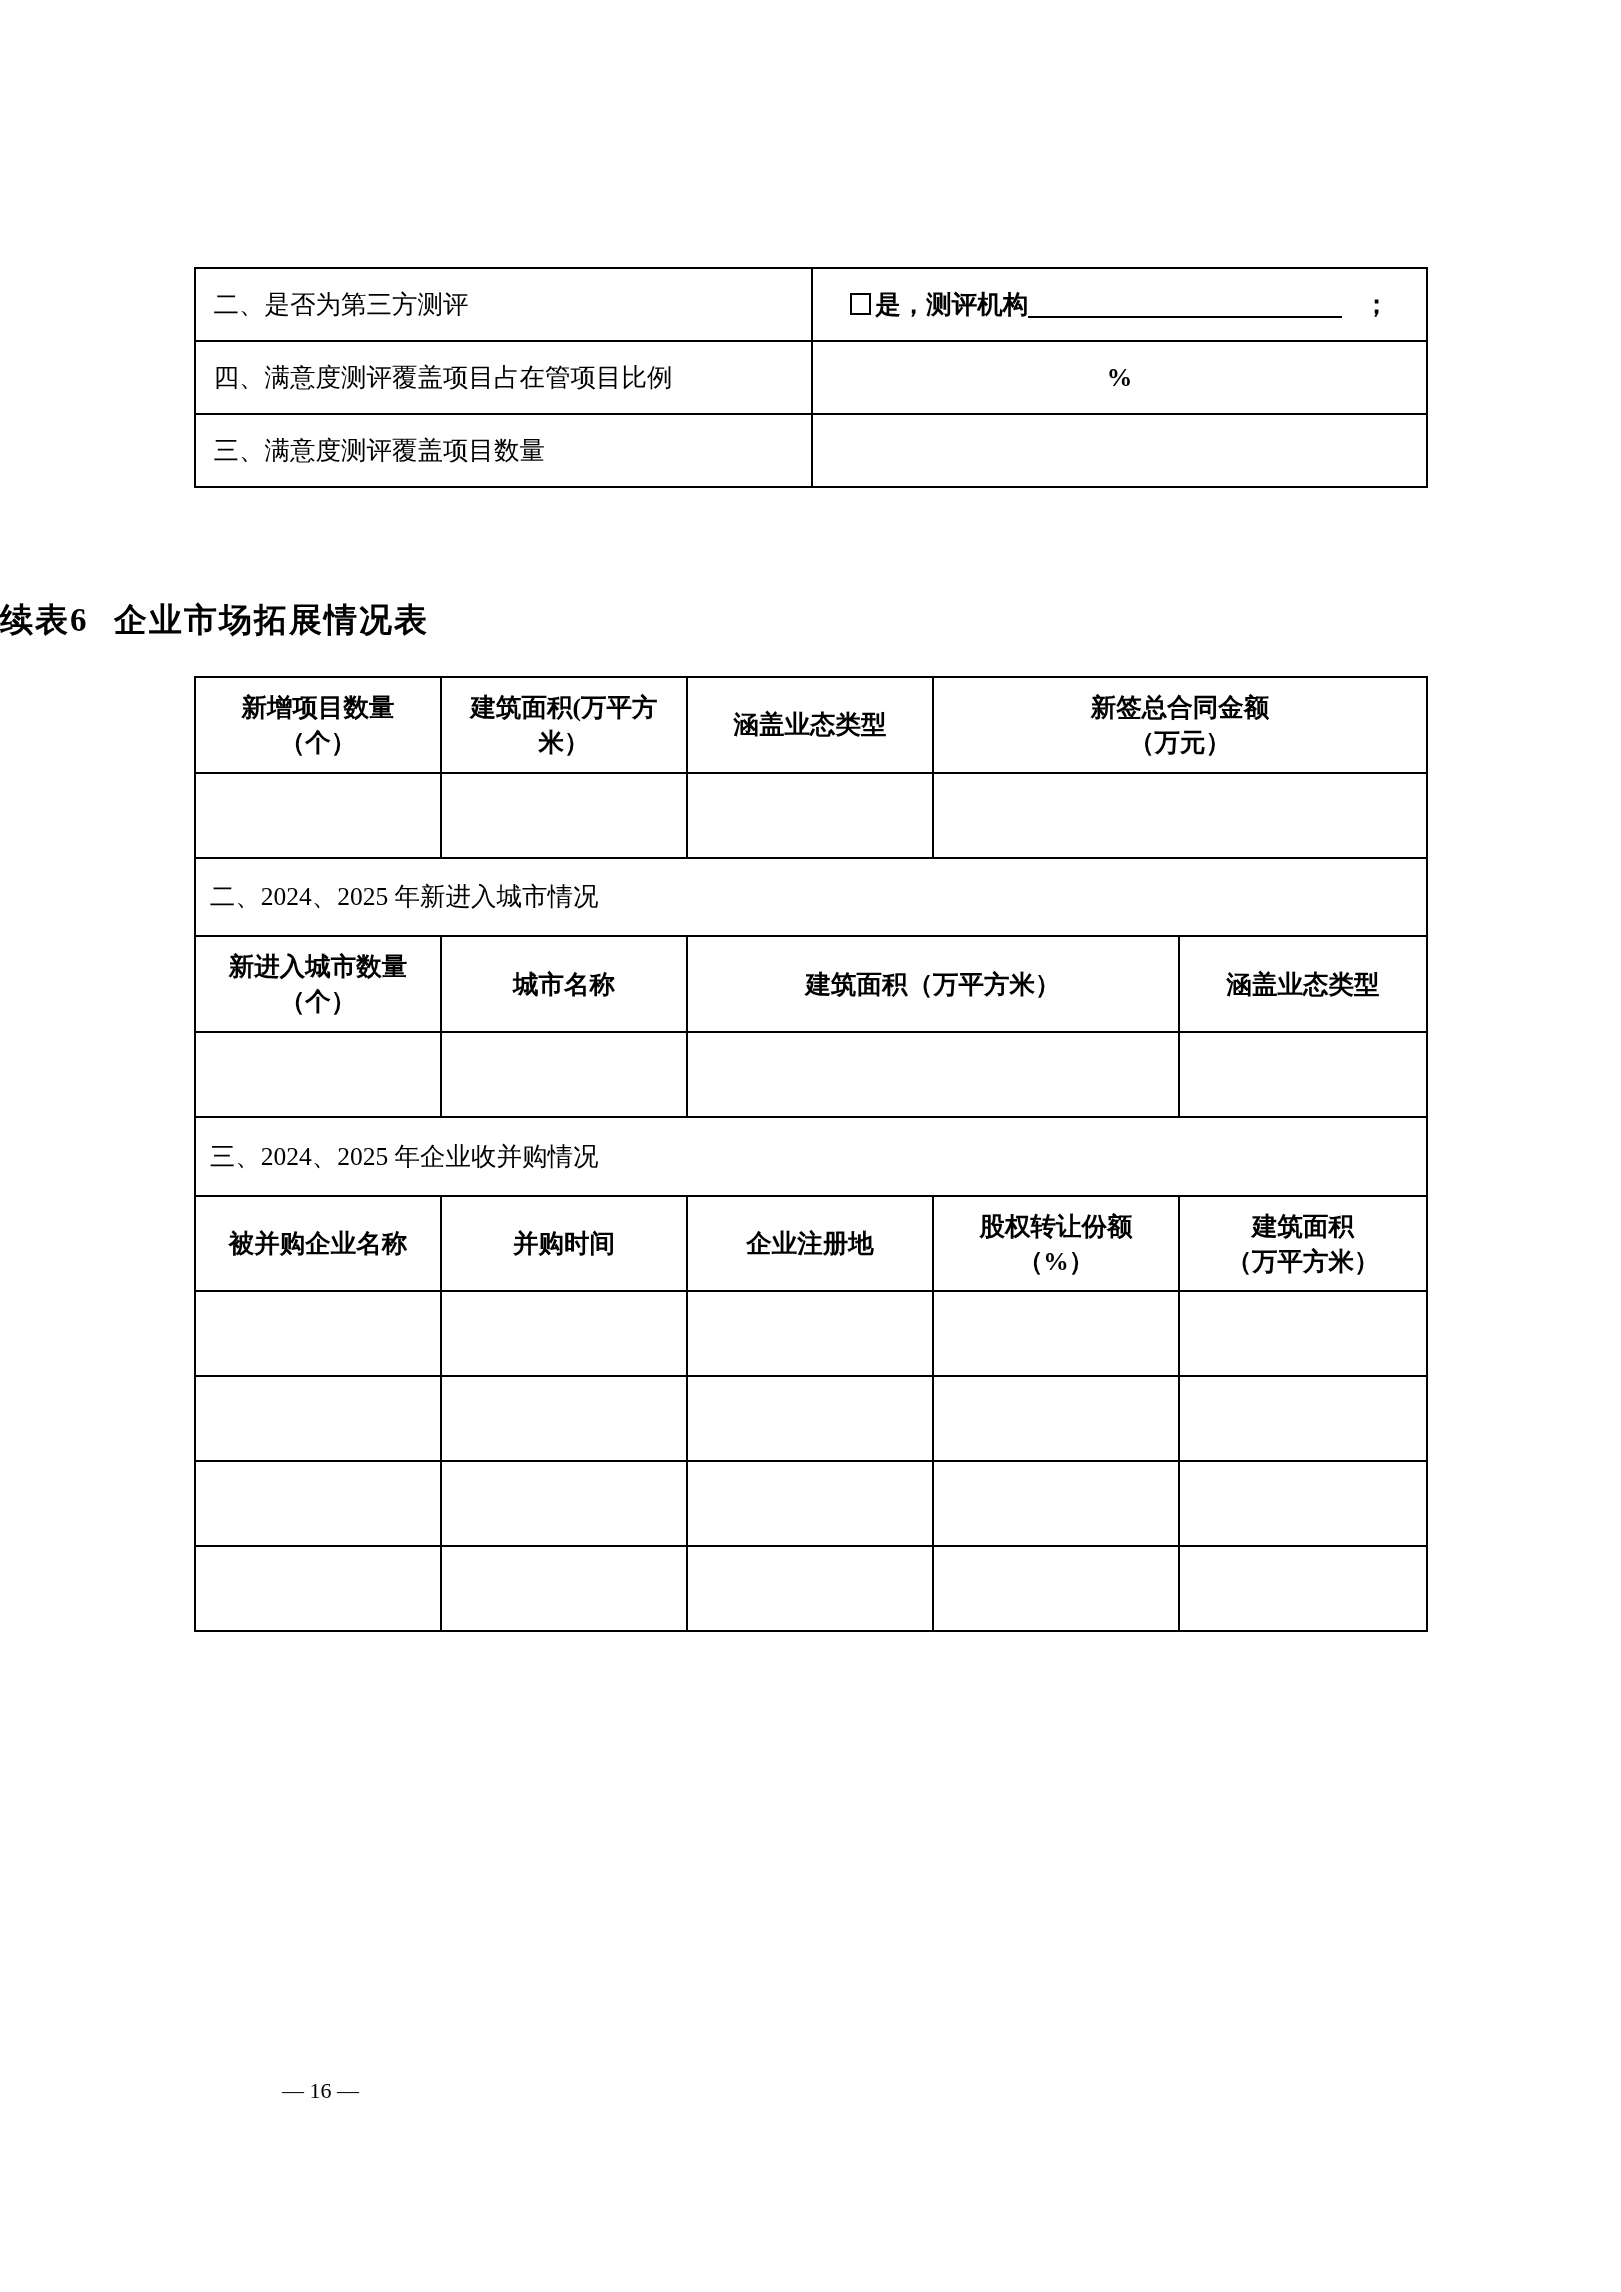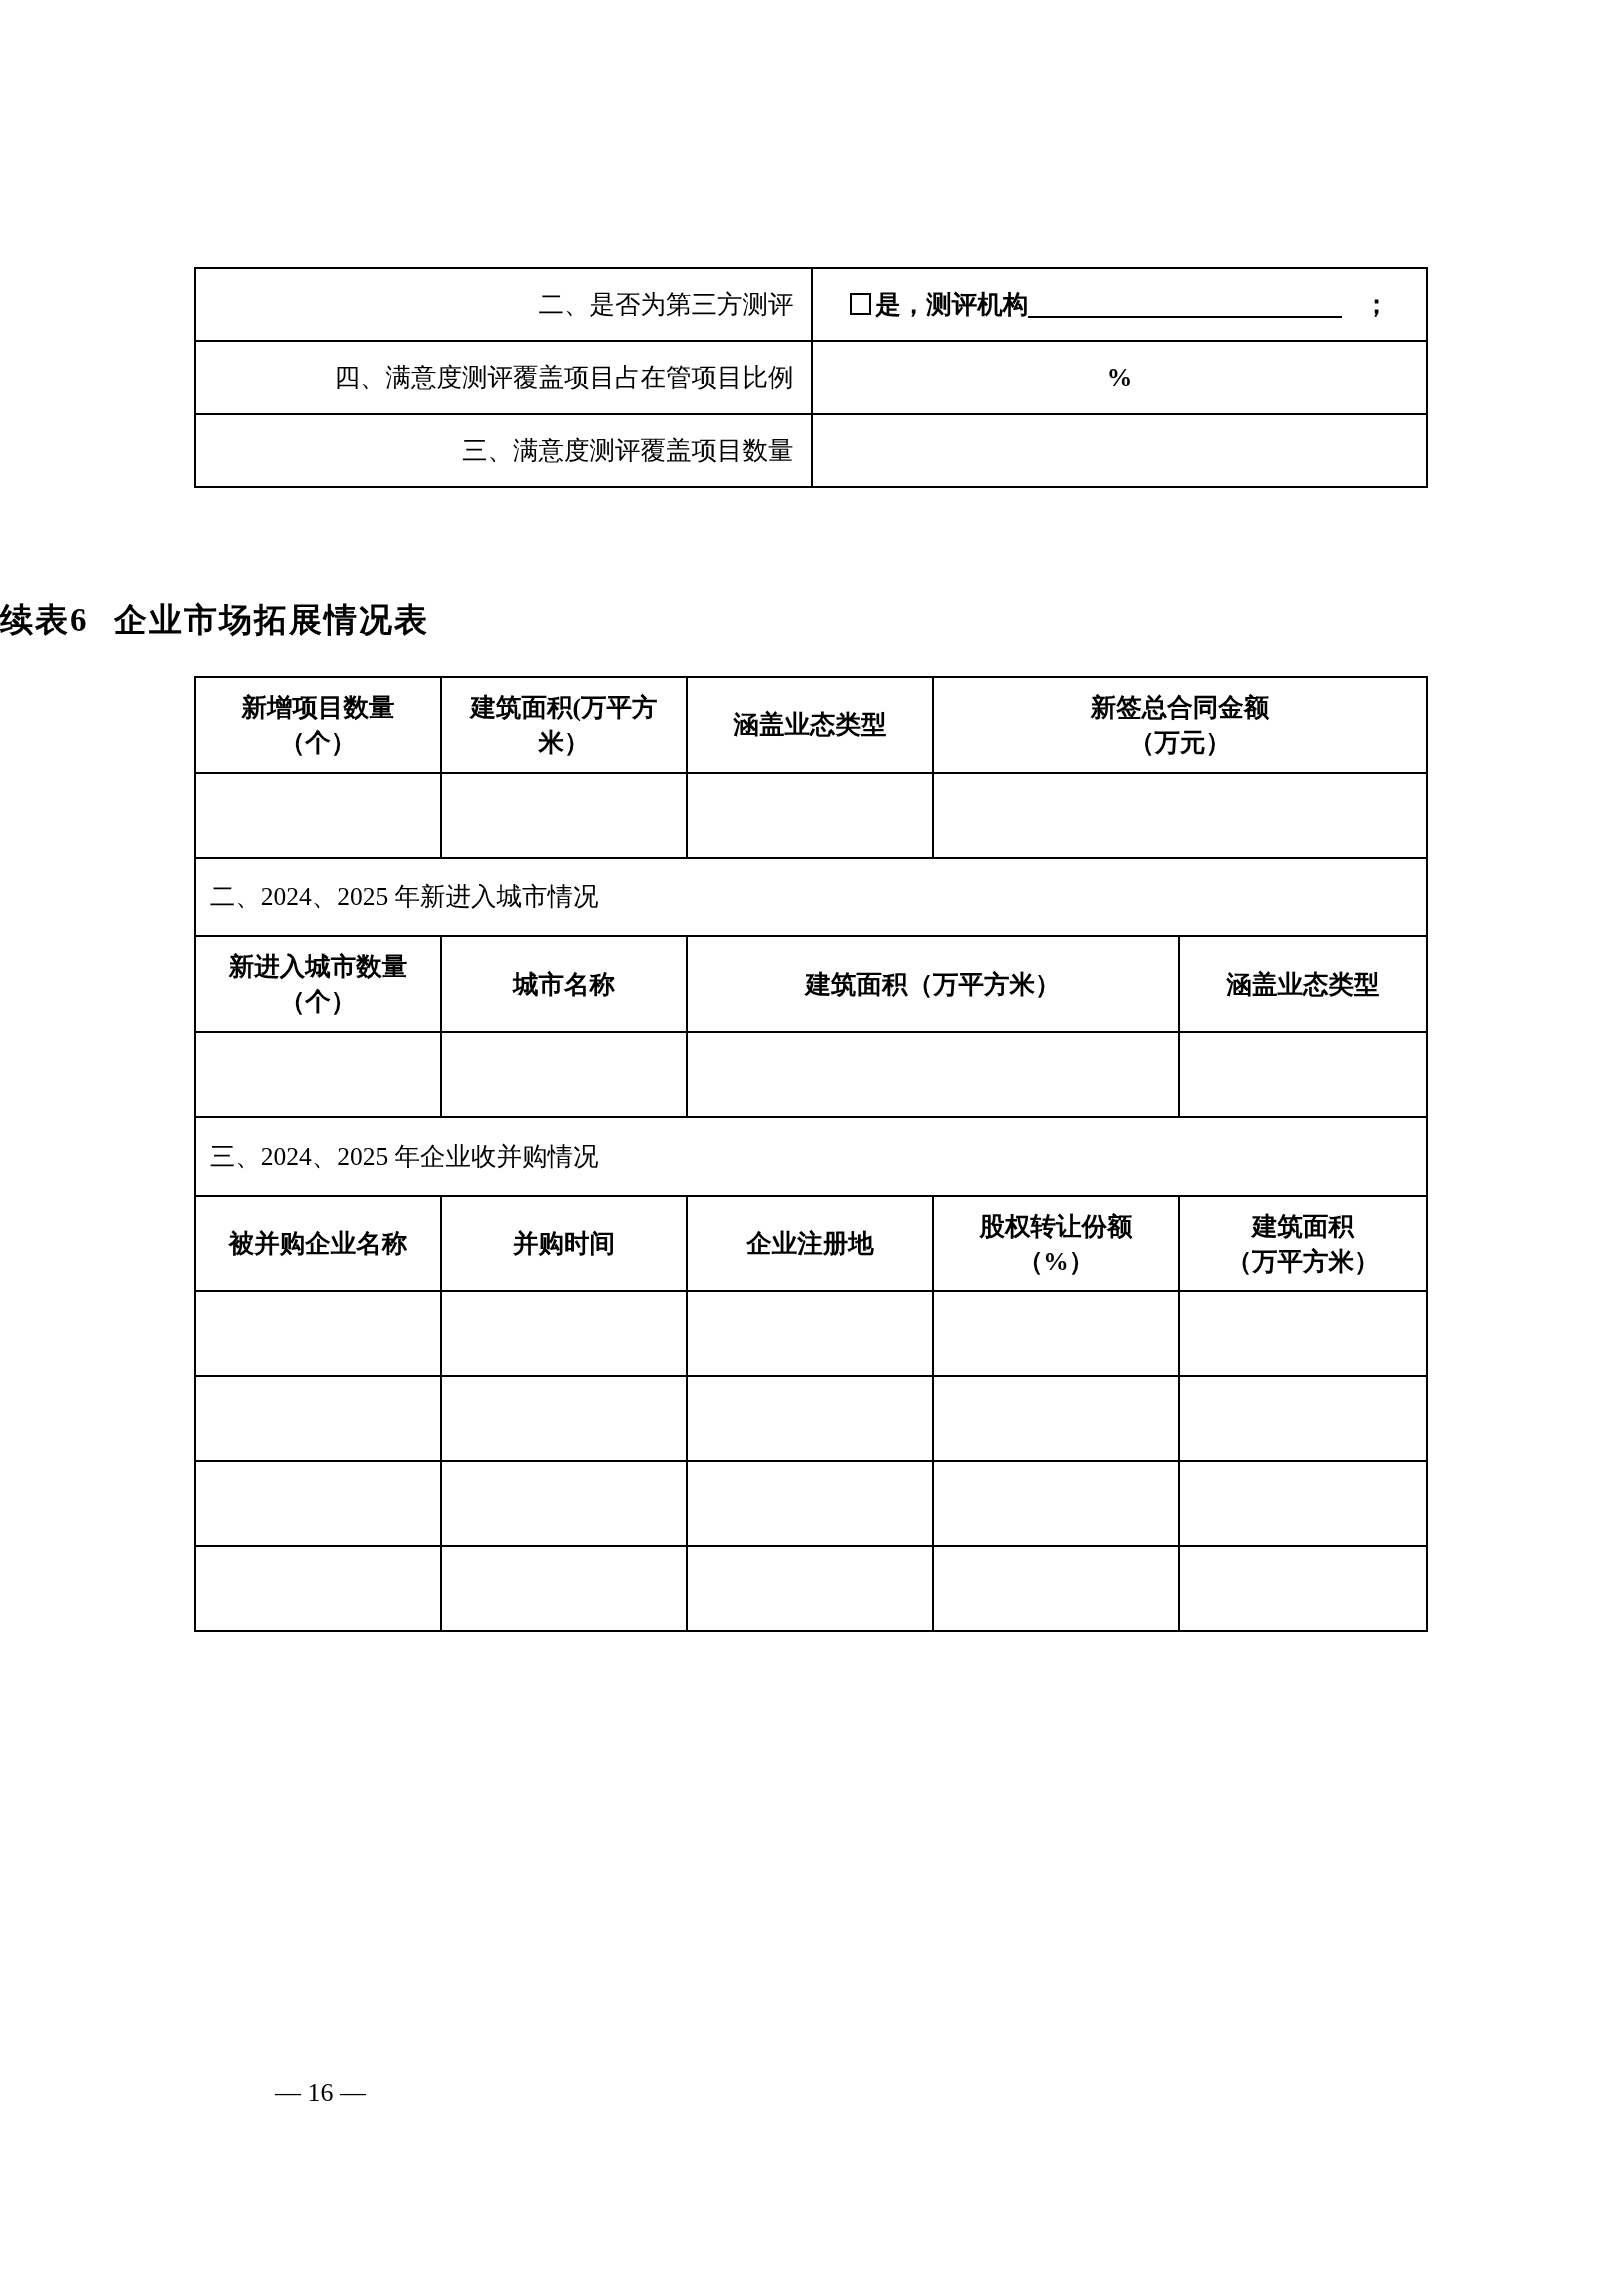--- a/index.html
+++ b/index.html
@@ -100,31 +100,30 @@
   .main-table td.col-head {
     height: 82px;
     text-align: center;
     font-weight: bold;
   }
   .main-table td.blank {
     height: 71px;
   }
   .outer-border {
     border: 2.9px solid #000 !important;
-    text-align: right;
   }
 
   
   .page-num {
     position: absolute;
     left: 0;
     top: 2078px;
     width: 1621px;
     text-align: center;
-    font-size: 26px;
+    font-size: 22px;
     font-family: "Liberation Serif", "DejaVu Serif", serif;
   }
   .page-num-inner {
     display: inline-block;
     margin-left: -980px;
   }
 </style>
 </head>
 <body>
 

